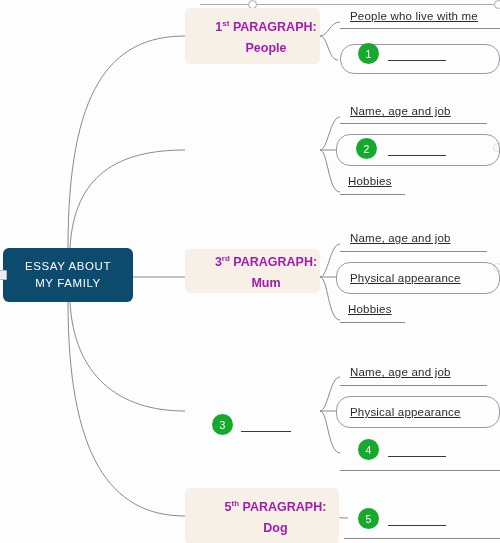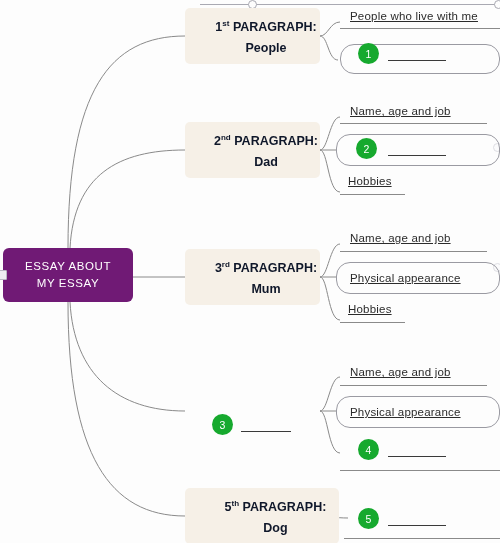--- a/index.html
+++ b/index.html
@@ -18,21 +18,21 @@
     position: absolute; top: 0; left: 0;
     width: 500px; height: 543px;
     pointer-events: none;
   }
 
   
   .root-node {
     position: absolute;
     left: 3px; top: 248px;
     width: 130px; height: 54px;
-    background: #701a75;
+    background: #0c4a6e;
     border-radius: 6px;
     display: flex; flex-direction: column;
     align-items: center; justify-content: center;
     color: #ffffff;
     font-size: 11.5px;
     letter-spacing: 0.6px;
     line-height: 17px;
     text-align: center;
   }
   .root-node .rline { white-space: nowrap; }
@@ -44,21 +44,21 @@
     border-radius: 1px;
   }
 
   
   .p-node {
     position: absolute;
     background: #f6f0e7;
     border-radius: 5px;
     display: flex; flex-direction: column;
     align-items: center; justify-content: center;
-    color: #0f172a;
+    color: #a21caf;
     font-size: 12.5px;
     font-weight: bold;
     line-height: 21px;
     text-align: center;
     padding-left: 27px;
   }
   .p-node .sub { font-size: 8px; vertical-align: super; font-weight: bold; }
   .p-node .l2 { font-weight: bold; }
 
   
@@ -165,63 +165,56 @@
   <div class="top-rule"></div>
   <div class="top-handle" style="left:248px;"></div>
   <div class="top-handle" style="left:494px;"></div>
 
   <div class="edge-handle" style="left:493px; top:263px;"></div>
   <div class="edge-handle" style="left:493px; top:143px;"></div>
 
   <div class="root-node">
     <div class="root-handle"></div>
     <span class="rline">ESSAY ABOUT</span>
-    <span class="rline">MY ESSAY</span>
+    <span class="rline">MY FAMILY</span>
   </div>
 
   <div class="p-node" style="left:185px; top:8px; width:135px; height:56px;">
     <div>
       <span>1</span><span class="sub">st</span>
       <span>PARAGRAPH:</span>
     </div>
     <div class="l2">People</div>
   </div>
 
   <div class="child" style="left:347px; top:10px;">
     <span class="ctext">People who live with me</span>
   </div>
   <div class="child-underline" style="left:340px; top:28px; width:160px;"></div>
 
   <div class="child-pill" style="left:340px; top:44px; width:160px; height:30px;"></div>
   <div class="badge" style="left:358px; top:43px;">1</div>
   <div class="blank-line" style="left:388px; top:60px; width:58px;"></div>
 
-  <div class="p-node" style="left:185px; top:122px; width:135px; height:56px;">
-    <div>
-      <span>2</span><span class="sub">nd</span>
-      <span>PARAGRAPH:</span>
-    </div>
-    <div class="l2">Dad</div>
-  </div>
 
   <div class="child" style="left:347px; top:105px;">
     <span class="ctext">Name, age and job</span>
   </div>
   <div class="child-underline" style="left:340px; top:123px; width:147px;"></div>
 
   <div class="child-pill" style="left:336px; top:134px; width:164px; height:32px;"></div>
   <div class="badge" style="left:356px; top:138px;">2</div>
   <div class="blank-line" style="left:388px; top:155px; width:58px;"></div>
 
   <div class="child" style="left:345px; top:175px;">
     <span class="ctext">Hobbies</span>
   </div>
   <div class="child-underline" style="left:340px; top:194px; width:65px;"></div>
 
-  <div class="p-node" style="left:185px; top:249px; width:135px; height:56px;">
+  <div class="p-node" style="left:185px; top:249px; width:135px; height:44px;">
     <div>
       <span>3</span><span class="sub">rd</span>
       <span>PARAGRAPH:</span>
     </div>
     <div class="l2">Mum</div>
   </div>
 
   <div class="child" style="left:347px; top:232px;">
     <span class="ctext">Name, age and job</span>
   </div>

